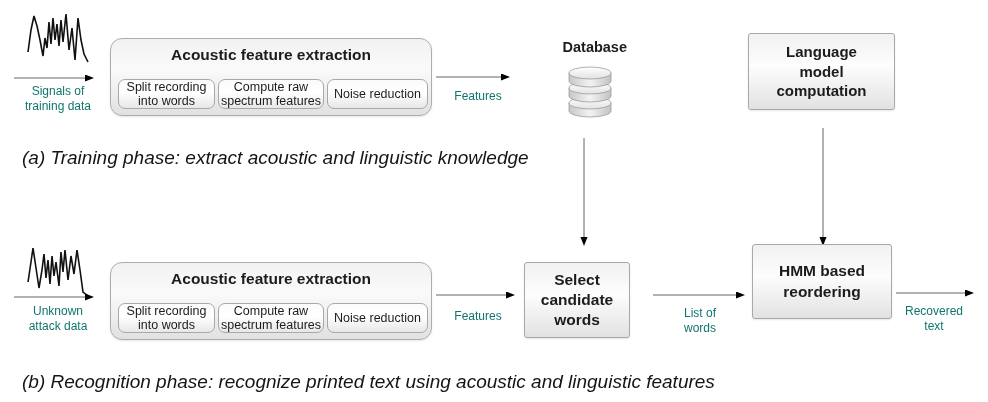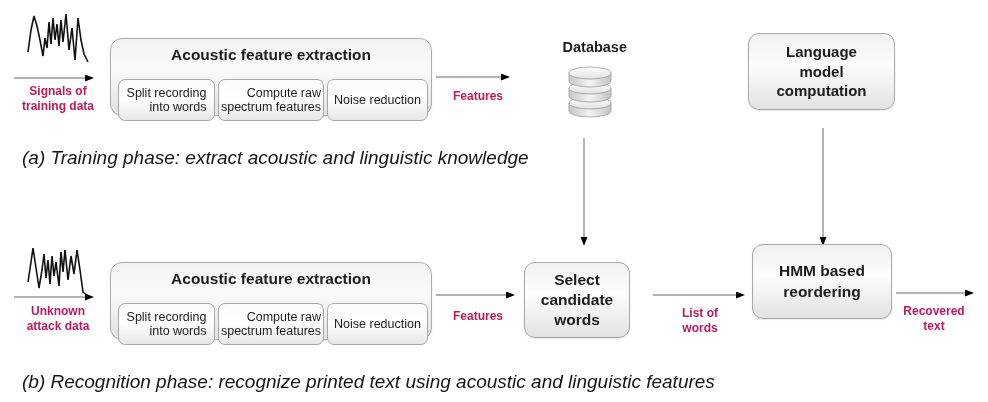--- a/index.html
+++ b/index.html
@@ -3,48 +3,48 @@
 <meta charset="utf-8">
 <style>
   html,body { margin:0; padding:0; background:#ffffff; }
   .canvas {
     position:relative; width:988px; height:402px; background:#ffffff;
     font-family:"Liberation Sans", sans-serif; color:#1c1c1c; overflow:hidden;
   }
   .abs { position:absolute; }
   .ml { white-space:pre-line; }
   .label {
-    font-size:12px; line-height:1.22; text-align:center; color:#be185d;font-weight:bold;
+    font-size:12px; line-height:1.22; text-align:center; color:#0f766e;
   }
   .node {
     position:absolute; box-sizing:border-box;
-    border:1px solid #a8a8a8; border-radius:11px;
+    border:1px solid #a8a8a8; border-radius:3px;
     background:linear-gradient(180deg,#f1f1f1 0%,#fdfdfd 42%,#e2e2e2 100%);
     box-shadow:0 1px 2px rgba(0,0,0,0.10);
     display:flex; align-items:center; justify-content:center;
     text-align:center; font-weight:bold; font-size:15.5px; line-height:1.3;
   }
   .group {
     position:absolute; box-sizing:border-box;
     border:1px solid #adadad; border-radius:12px;
     background:linear-gradient(180deg,#f2f2f2 0%,#fafafa 40%,#e1e1e1 100%);
     box-shadow:0 1px 2px rgba(0,0,0,0.10);
   }
   .group-title {
     text-align:center; font-weight:bold; font-size:15.5px; padding-top:7px;
   }
   .steps {
     position:absolute; left:7px; top:40px; display:flex; gap:3px;
   }
   .step {
-    box-sizing:border-box; height:42px;
+    box-sizing:border-box; height:30px;
     border:1px solid #a8a8a8; border-radius:7px;
     background:linear-gradient(180deg,#fbfbfb 0%,#ffffff 45%,#e7e7e7 100%);
     display:flex; align-items:center; justify-content:center;
-    text-align:right; font-size:12.5px; line-height:1.12; color:#1c1c1c;
+    text-align:center; font-size:12.5px; line-height:1.12; color:#1c1c1c;
   }
   .caption { font-style:italic; font-size:19px; color:#151515; }
   .dbtitle { font-weight:bold; font-size:14.5px; text-align:right; }
   svg.overlay { position:absolute; left:0; top:0; }
 </style>
 </head>
 <body>
 
 <div class="canvas">
 

